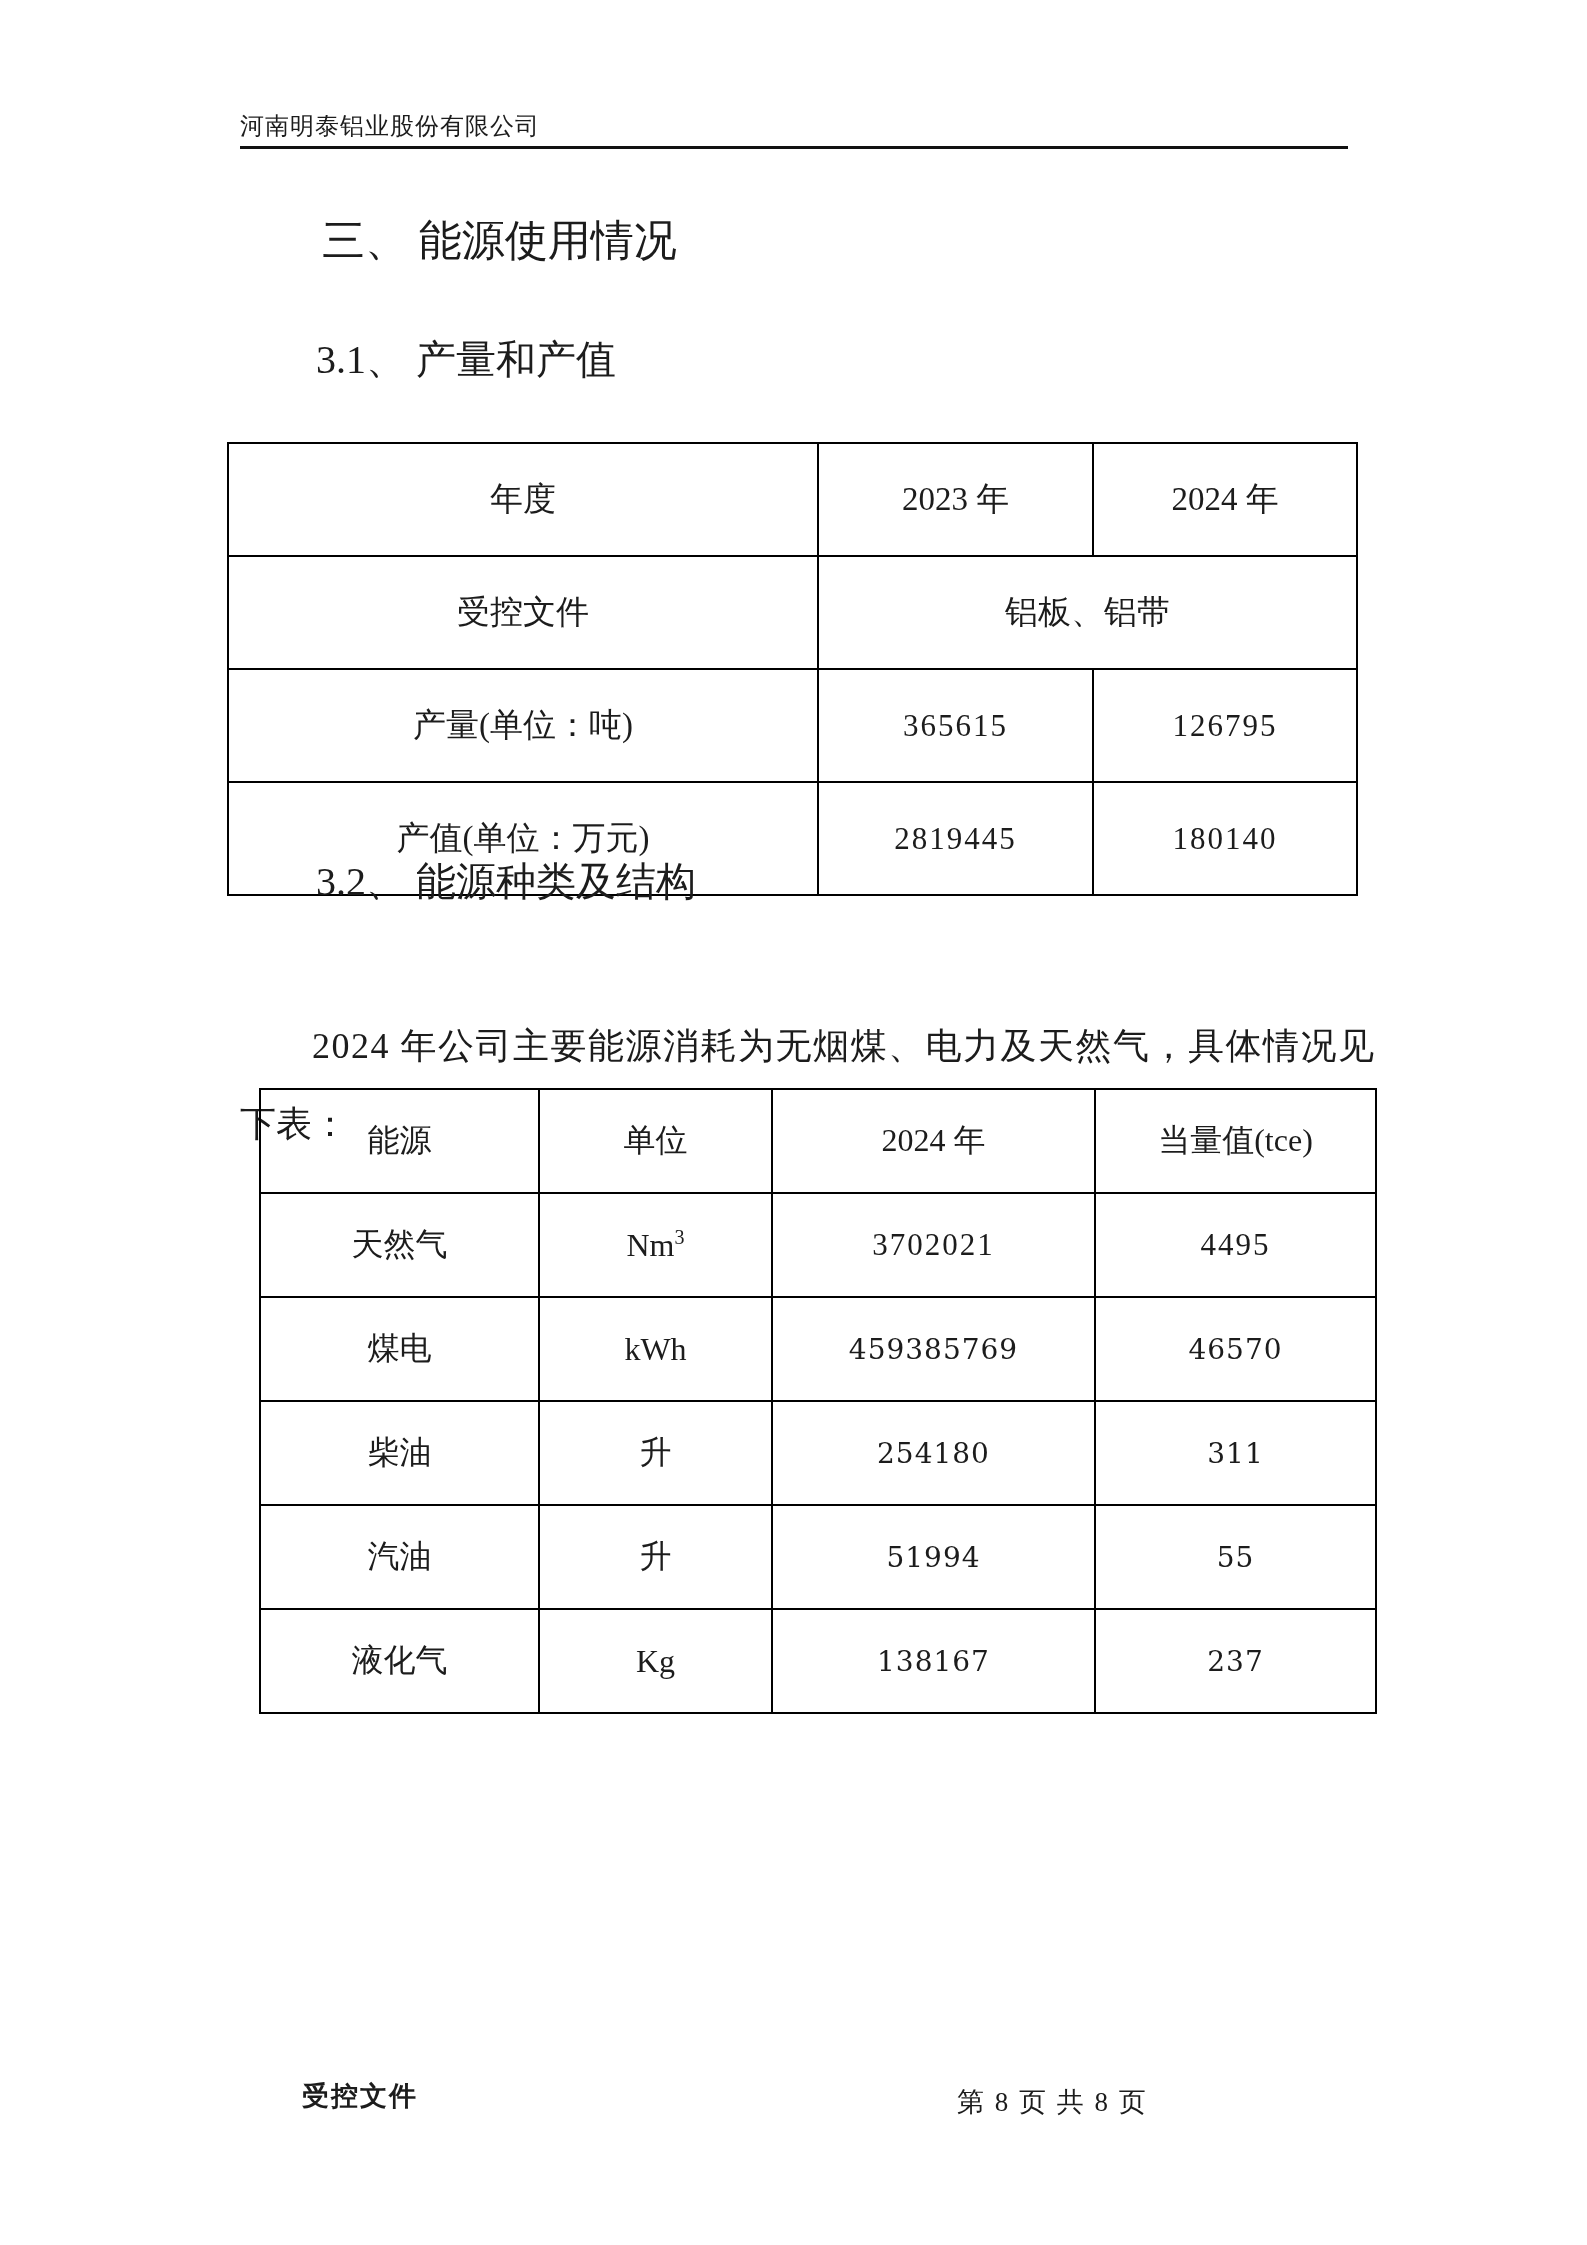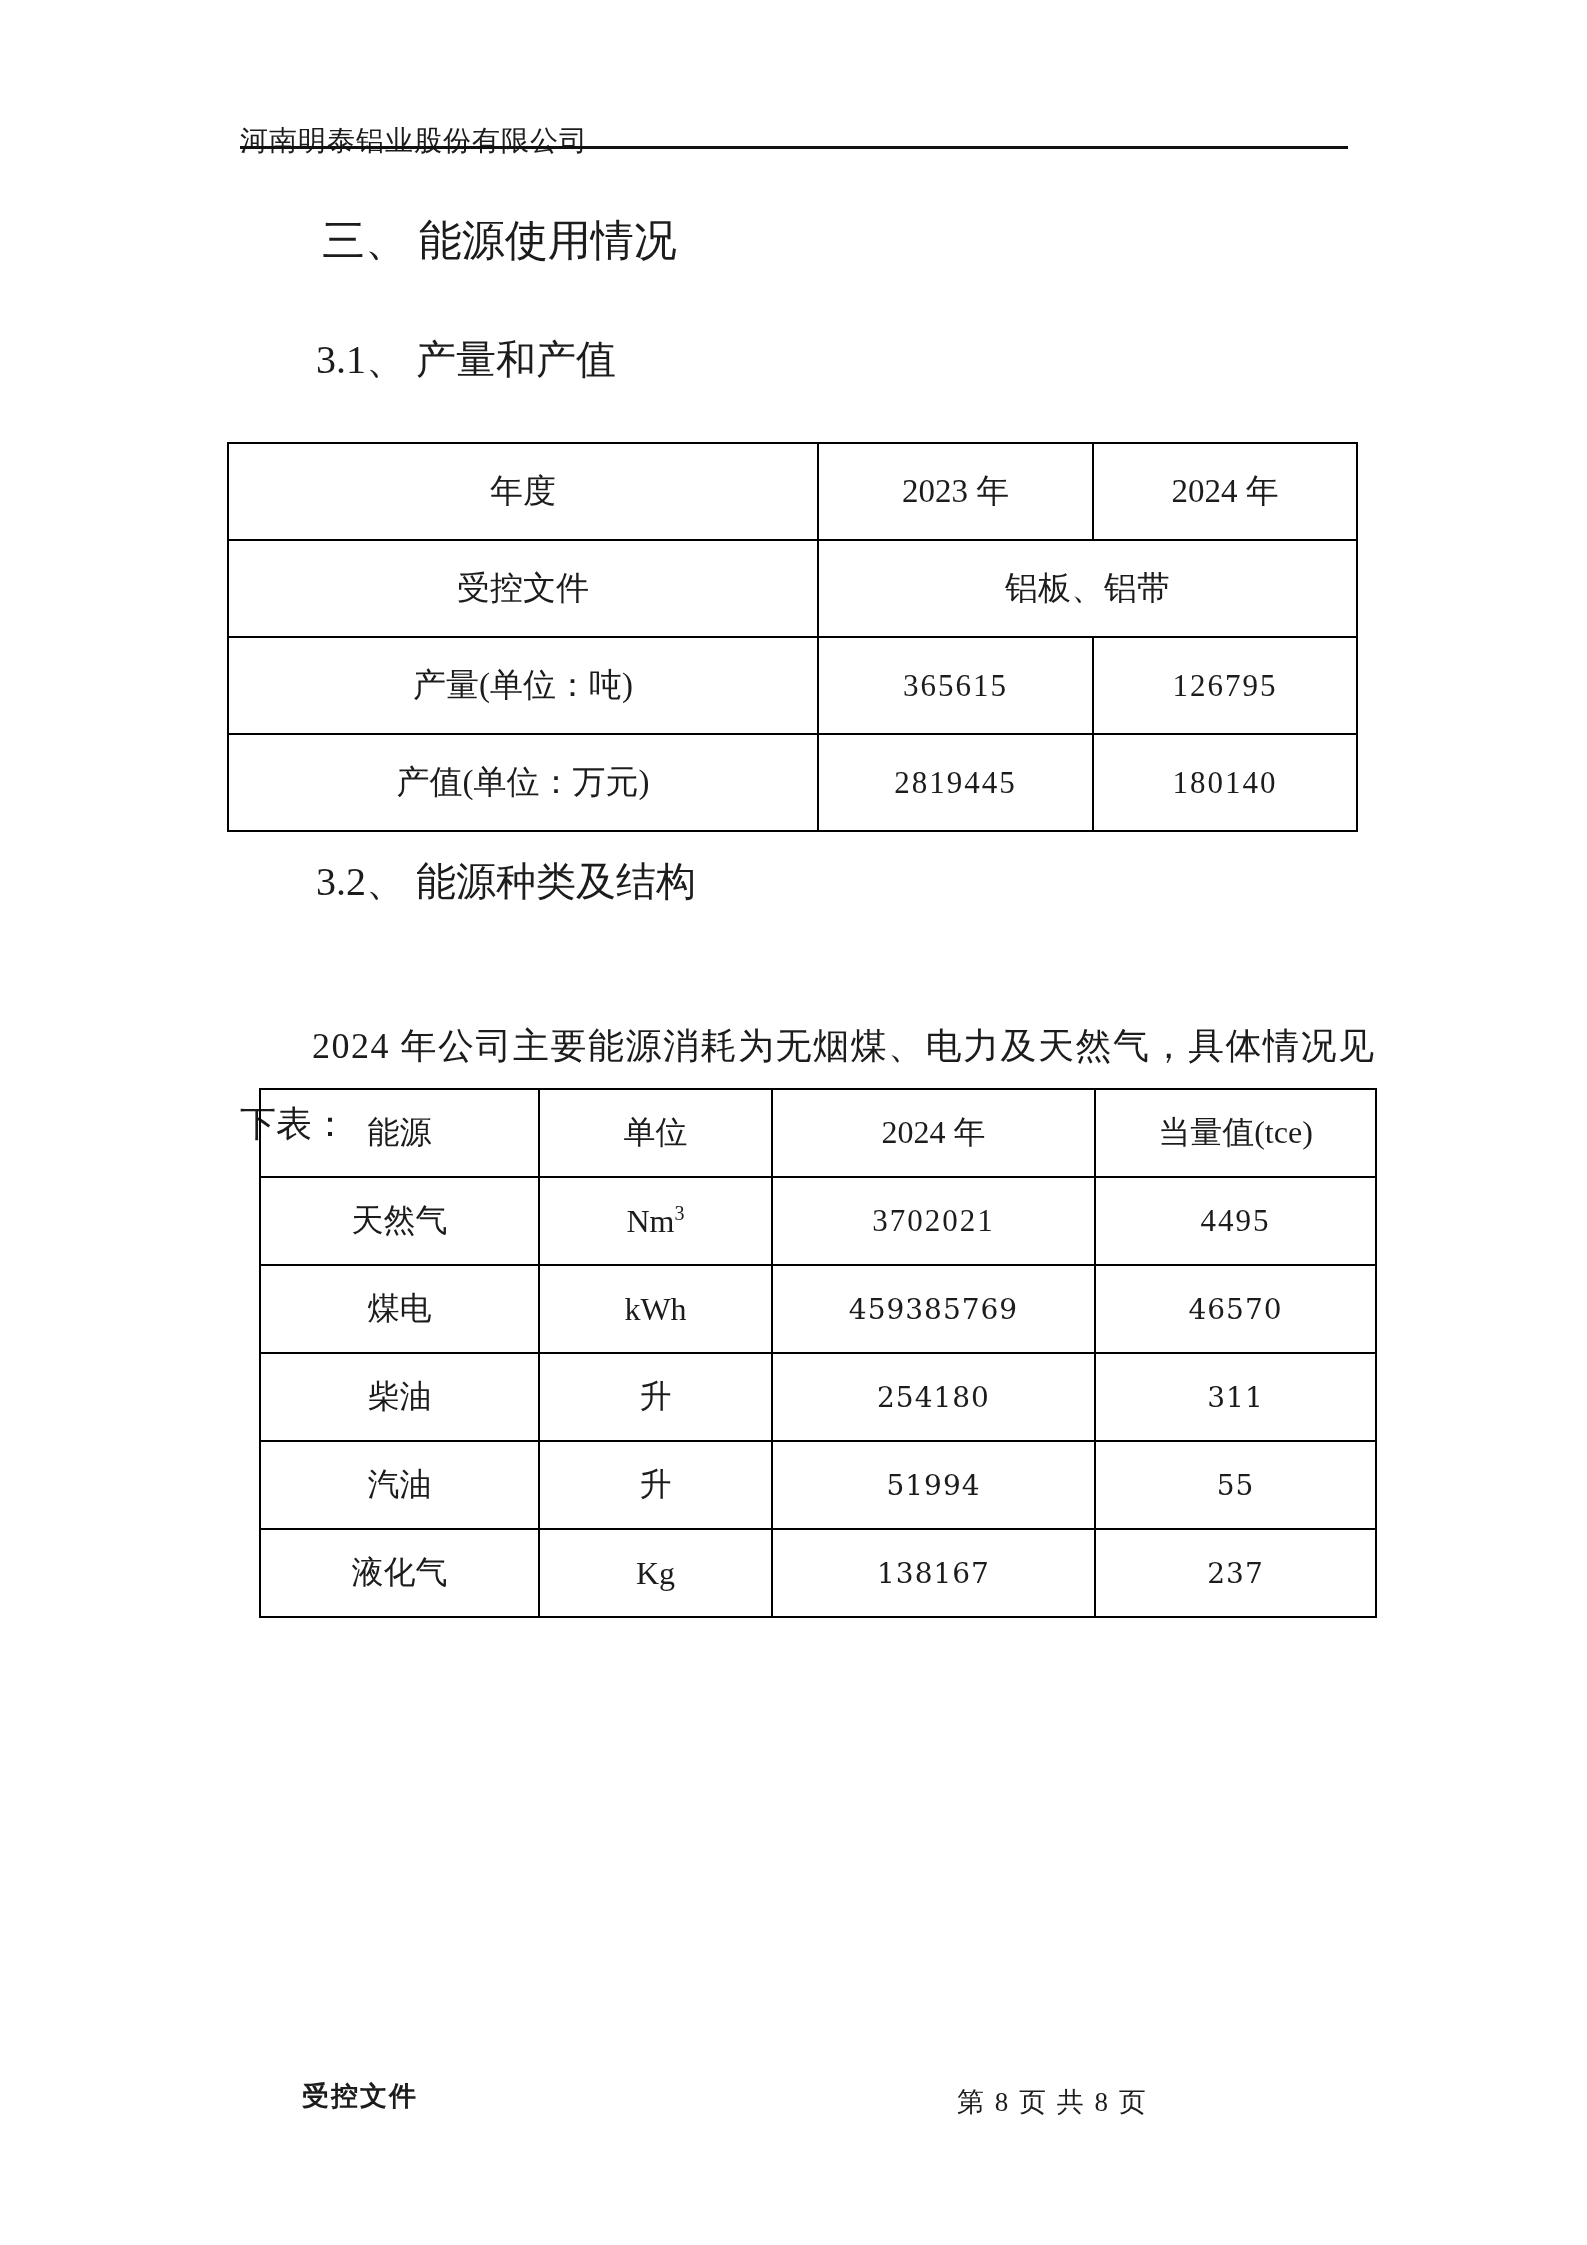--- a/index.html
+++ b/index.html
@@ -6,21 +6,21 @@
   .page {
     position:relative;
     width:1587px; height:2245px;
     background:#ffffff;
     color:#1c1c1c;
     font-family:"Liberation Serif","DejaVu Serif",serif;
     overflow:hidden;
   }
   .hdr-company {
     position:absolute; left:240px; top:110px;
-    font-size:28px; letter-spacing:1px; white-space:nowrap;margin-top:12px;
+    font-size:24px; letter-spacing:1px; white-space:nowrap;
   }
   .hdr-rule {
     position:absolute; left:240px; top:146px;
     width:1108px; height:3px; background:#111111;
   }
   .h-main {
     position:absolute; left:322px; top:212px;
     font-size:43px; font-weight:400; margin:0; white-space:nowrap;
   }
   .h-sub { position:absolute; font-size:40px; font-weight:400; margin:0; white-space:nowrap; }
@@ -32,21 +32,21 @@
   }
   .para-line2 {
     position:absolute; left:240px; top:1100px;
     font-size:36px; white-space:nowrap;
   }
   table.doc-table {
     position:absolute; border-collapse:collapse; table-layout:fixed;
     text-align:center; color:#1c1c1c;
   }
   table.doc-table td {
-    border:2px solid #000000; padding:4px; vertical-align:middle;
+    border:2px solid #000000; padding:12px; vertical-align:middle;
     overflow:hidden; white-space:nowrap;
   }
   .t1 { left:227px; top:442px; width:1129px; font-size:33px; }
   .t1 td { height:87px; }
   .t2 { left:240px; top:1088px; width:1116px; font-size:32px;margin-left:19px; }
   .t2 td { height:78px; }
   .num  { font-size:31px; letter-spacing:2px;border-radius:30px; }
   .alt-num { font-family:"DejaVu Serif",serif; font-size:28px; letter-spacing:1px; }
   .unit-sup { font-size:20px; vertical-align:super; line-height:0; }
   .footer-control {

